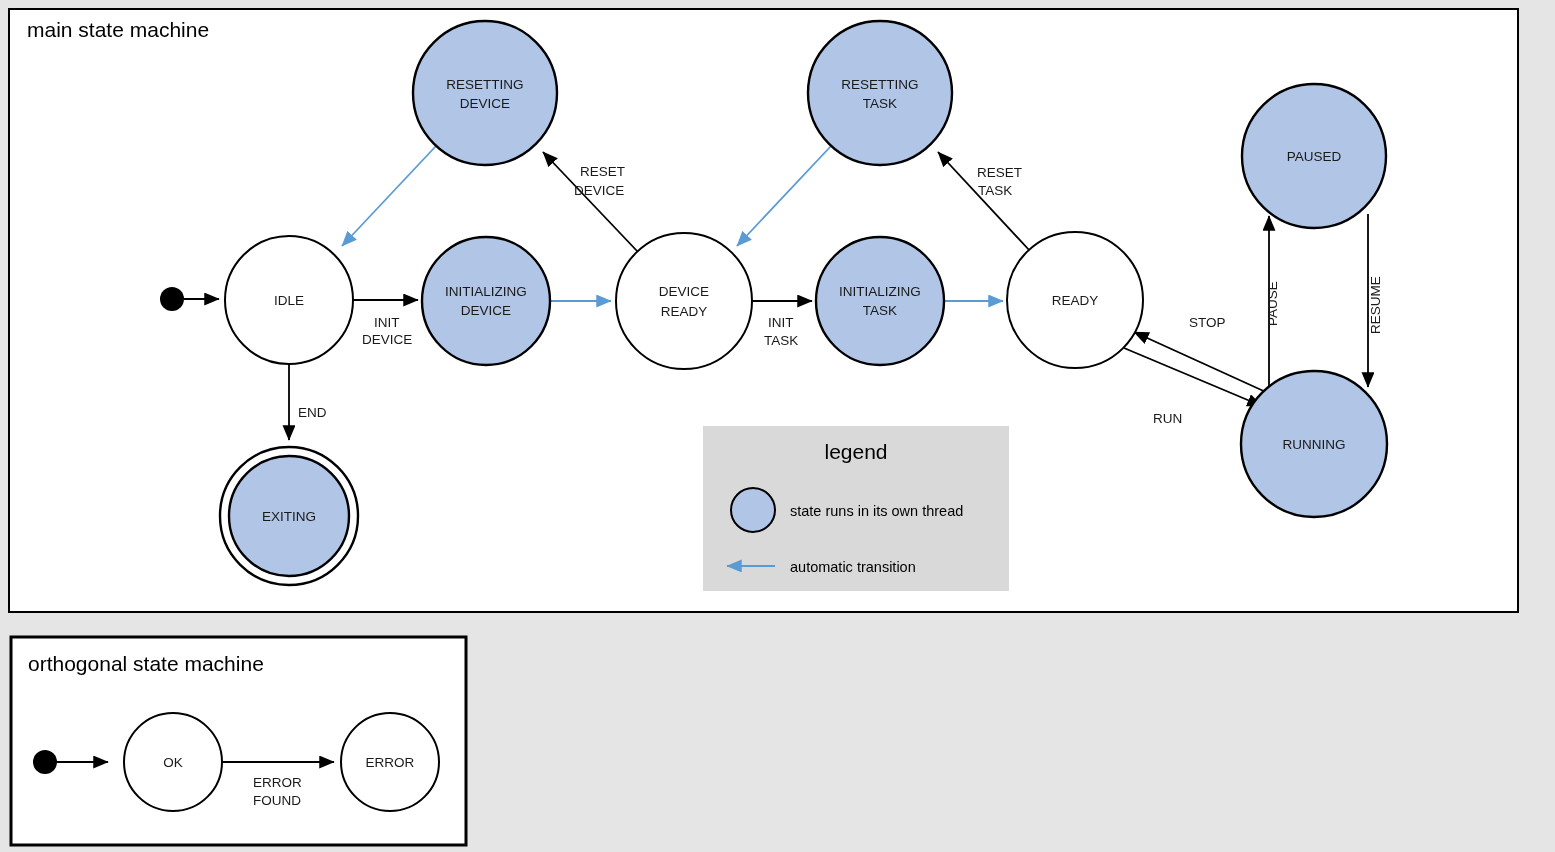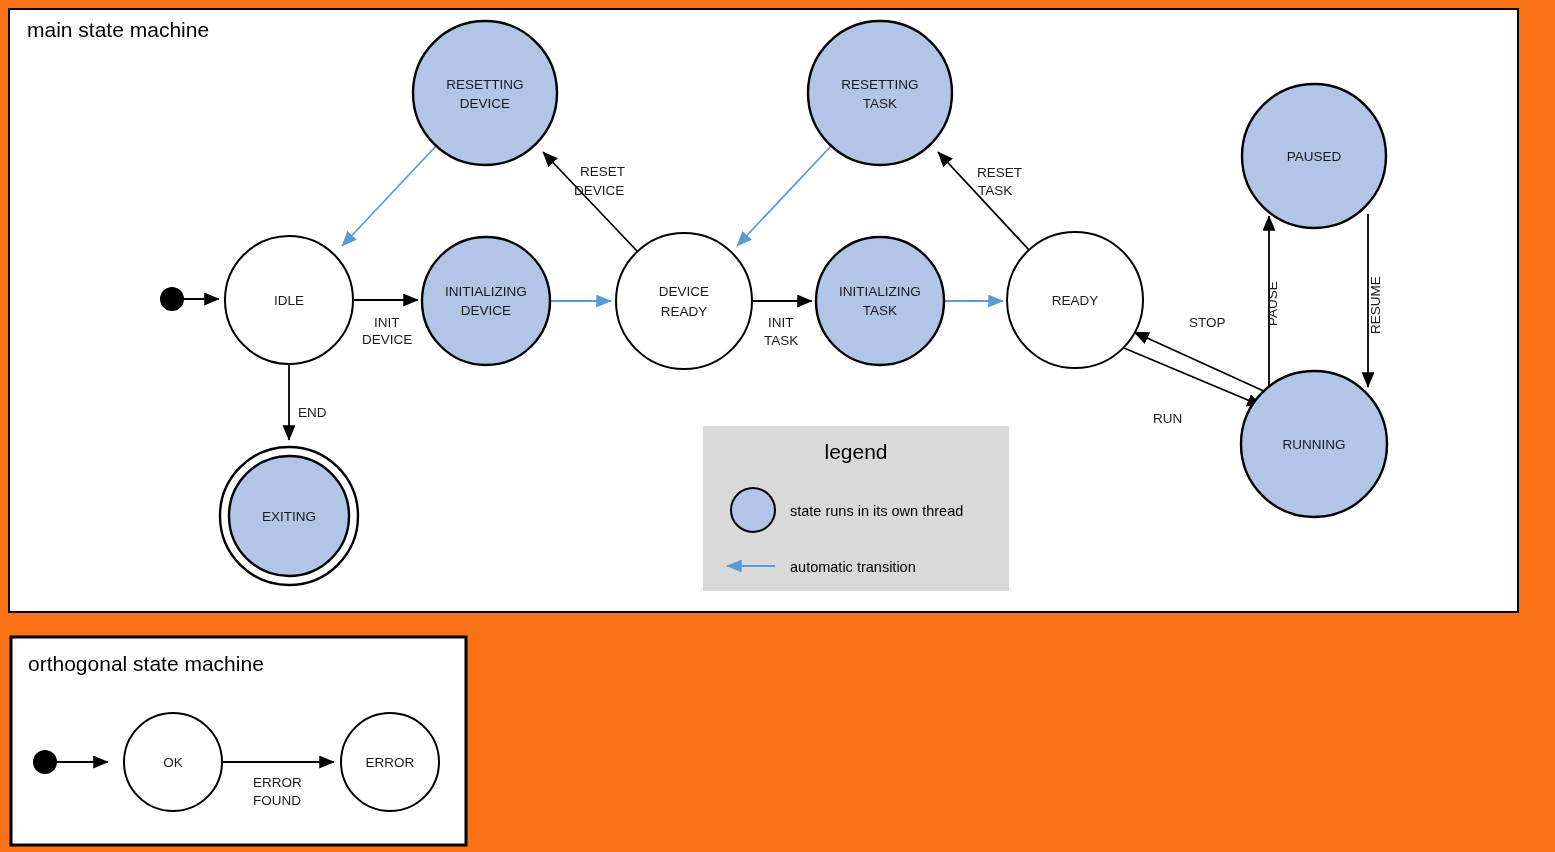--- a/index.html
+++ b/index.html
@@ -8,21 +8,21 @@
     background: #ffffff;
   }
   body {
     font-family: "Liberation Sans", sans-serif;
   }
   #canvas {
     position: relative;
     width: 1555px;
     height: 852px;
     overflow: hidden;
-    background: #f97316;
+    background: #e5e5e5;
   }
   svg#diagram {
     position: absolute;
     left: 0;
     top: 0;
     width: 1555px;
     height: 852px;
   }
   .frame {
     fill: #ffffff;

